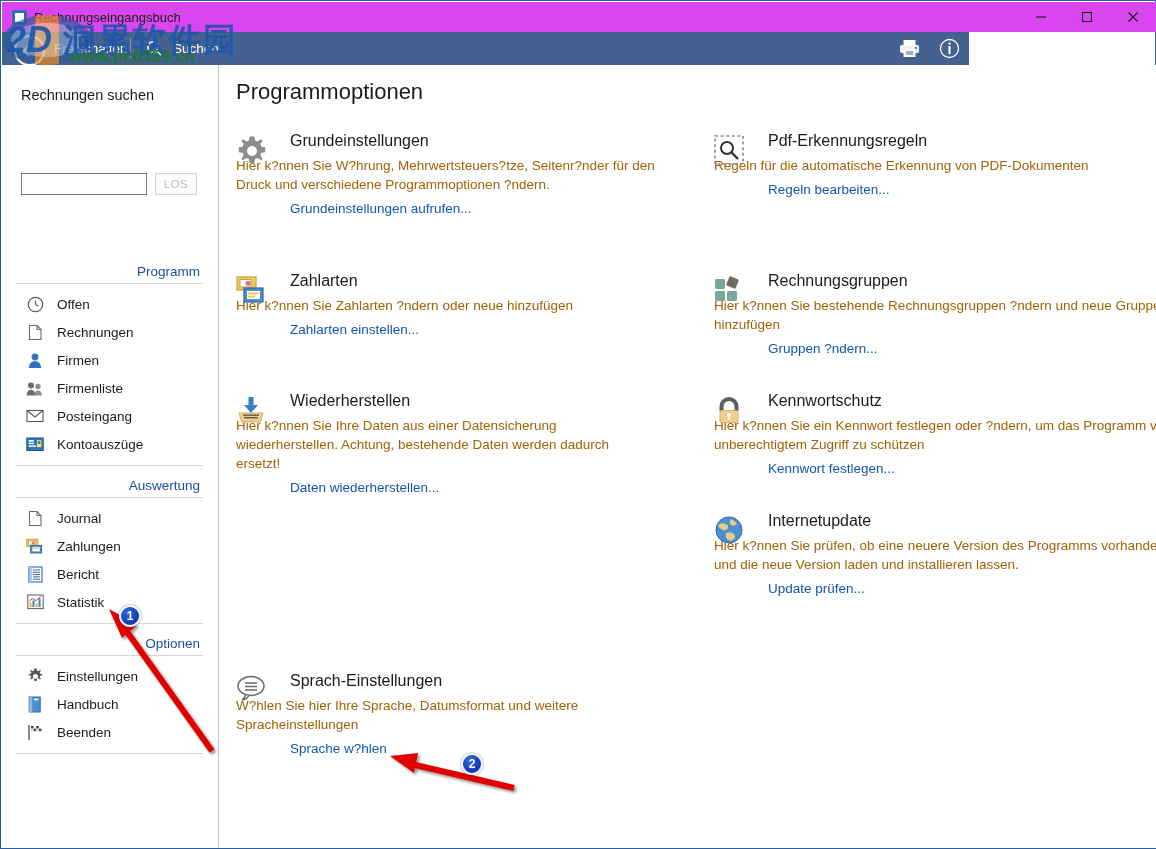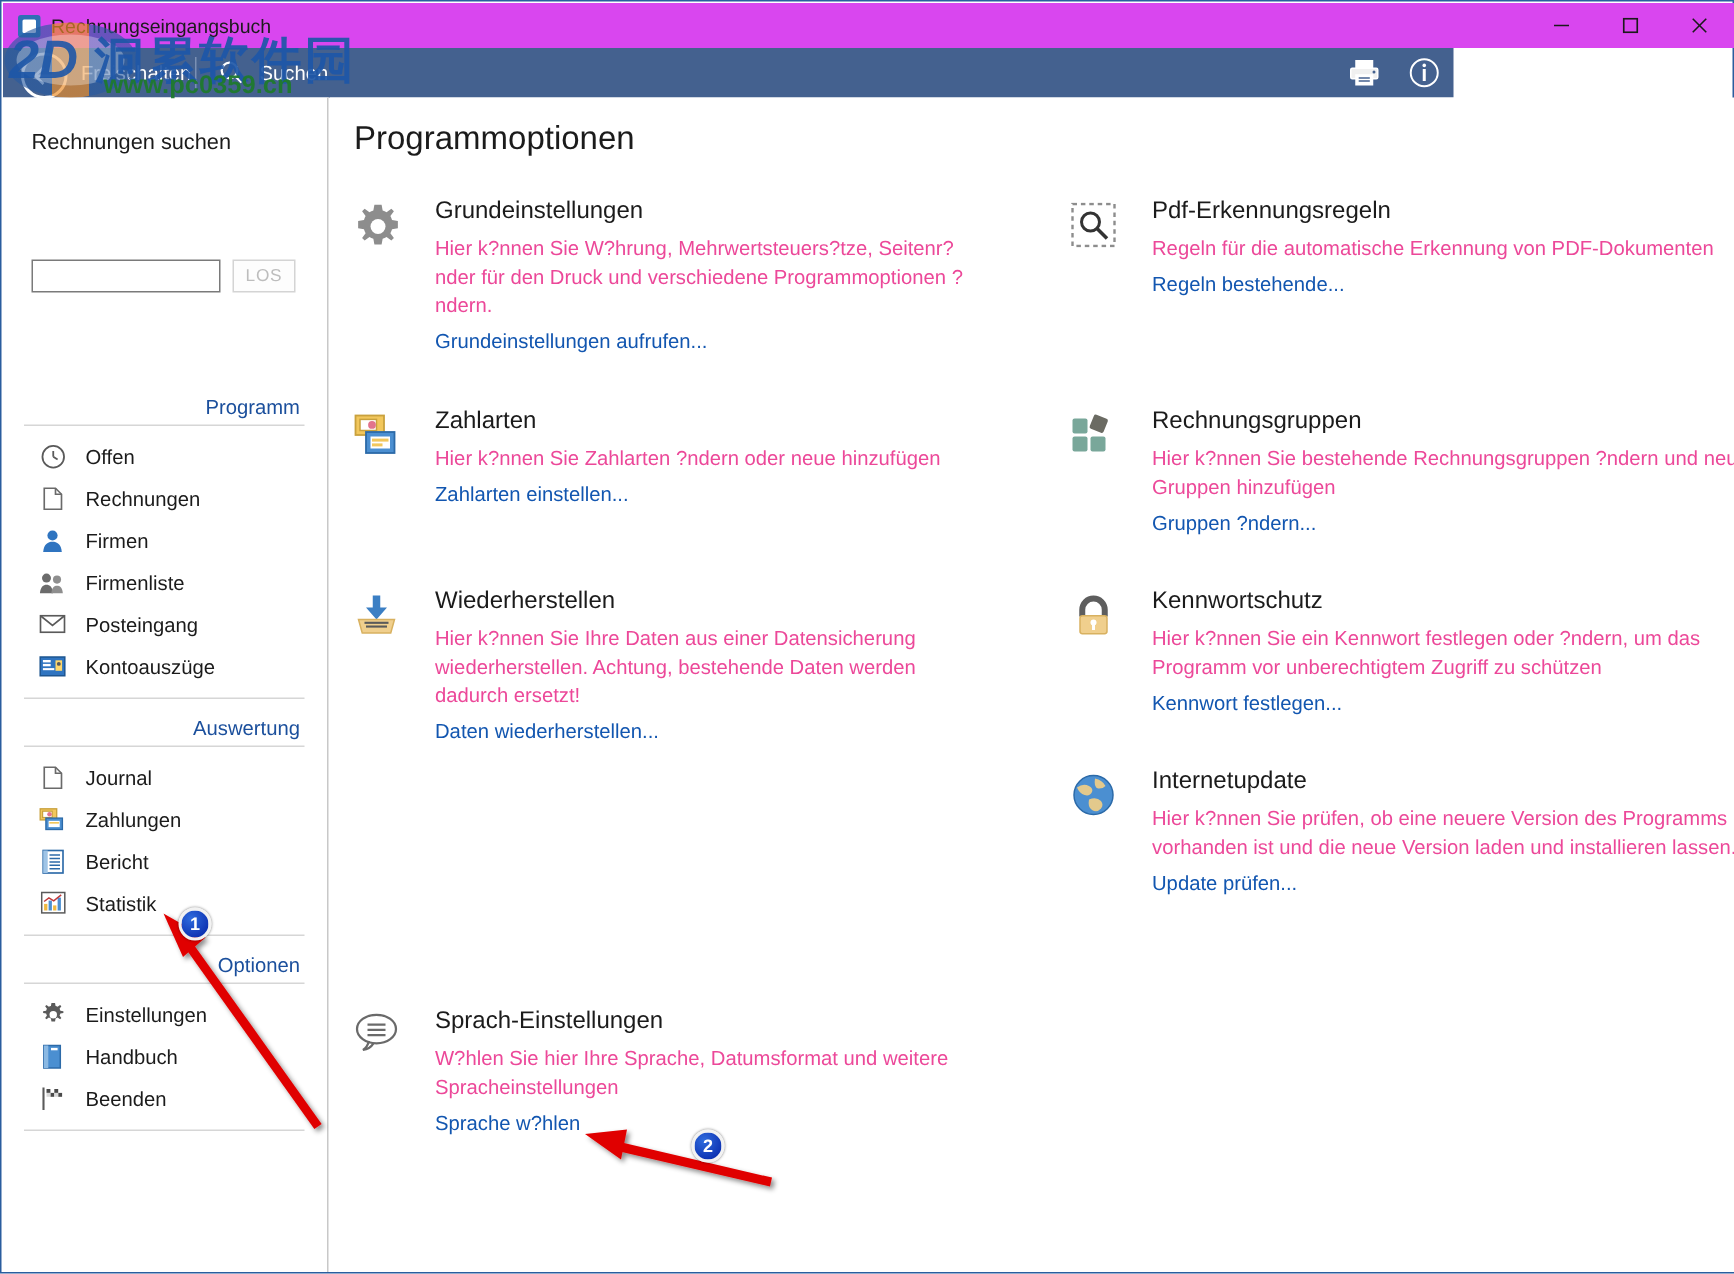--- a/index.html
+++ b/index.html
@@ -90,21 +90,21 @@
   
   .content{
     position:absolute;left:219px;top:64px;width:936px;height:783px;background:#fff;
   }
   .page-title{
     position:absolute;left:16px;top:14px;font-size:22px;color:#1b1b1b;
   }
   .card{position:absolute;width:420px;}
   .card .ico{position:absolute;left:0;top:4px;width:32px;height:32px;}
   .card .ctitle{margin-left:54px;font-size:16px;color:#1b1b1b;line-height:20px;}
-  .card .cdesc{margin-left:54px;margin-top:5px;font-size:13.5px;color:#ec4899;line-height:19px;}
+  .card .cdesc{margin-top:5px;font-size:13.5px;color:#a16207;line-height:19px;}
   .card .clink{margin-left:54px;margin-top:7px;font-size:13.5px;color:#1256b0;display:inline-block;}
   .card.wide{width:470px;}
   
   .anno{position:absolute;pointer-events:none;}
   .badge{
     position:absolute;width:22px;height:22px;border-radius:50%;
     background:radial-gradient(circle at 35% 30%,#2f6bdd 0%,#0b2fb0 80%);
     border:2px solid #f2f2f2;box-shadow:0 0 2px rgba(0,0,0,.55);
     color:#fff;font-size:12px;font-weight:bold;
     display:flex;align-items:center;justify-content:center;
@@ -398,21 +398,21 @@
     <div class="card wide" style="left:494px;top:66px;">
       <span class="ico">
         <svg width="30" height="30" viewBox="0 0 30 30">
           <rect x="1" y="1" width="28" height="28" fill="none" stroke="#8d8d8d" stroke-width="1.6" stroke-dasharray="3 2.6"></rect>
           <circle cx="13" cy="13" r="6" fill="none" stroke="#333" stroke-width="2"></circle>
           <line x1="17.5" y1="17.5" x2="24" y2="24" stroke="#333" stroke-width="2.4"></line>
         </svg>
       </span>
       <div class="ctitle">Pdf-Erkennungsregeln</div>
       <div class="cdesc">Regeln für die automatische Erkennung von PDF-Dokumenten</div>
-      <a class="clink" href="#" style="text-decoration:none">Regeln bestehende...</a>
+      <a class="clink" href="#" style="text-decoration:none">Regeln bearbeiten...</a>
     </div>
 
     <div class="card" style="left:16px;top:206px;">
       <span class="ico">
         <svg width="30" height="30" viewBox="0 0 30 30">
           <rect x="1" y="2" width="19" height="13" fill="#f2c75c" stroke="#c9a13d" stroke-width="1.2"></rect>
           <rect x="4" y="4.6" width="11" height="7.4" fill="#fff" stroke="#c9a13d" stroke-width="1"></rect>
           <circle cx="12" cy="8.3" r="2.6" fill="#e2738c"></circle>
           <rect x="8" y="13" width="19" height="14" fill="#4b8fd1" stroke="#2c6aa8" stroke-width="1.2"></rect>
           <rect x="11" y="16" width="13" height="8" fill="#fff"></rect>

